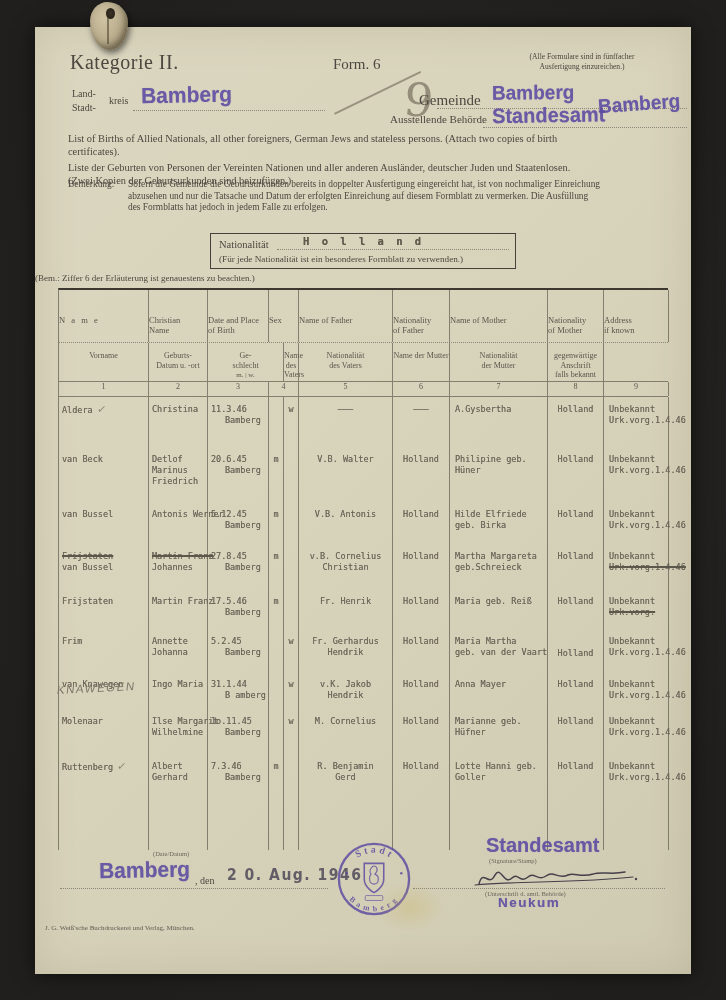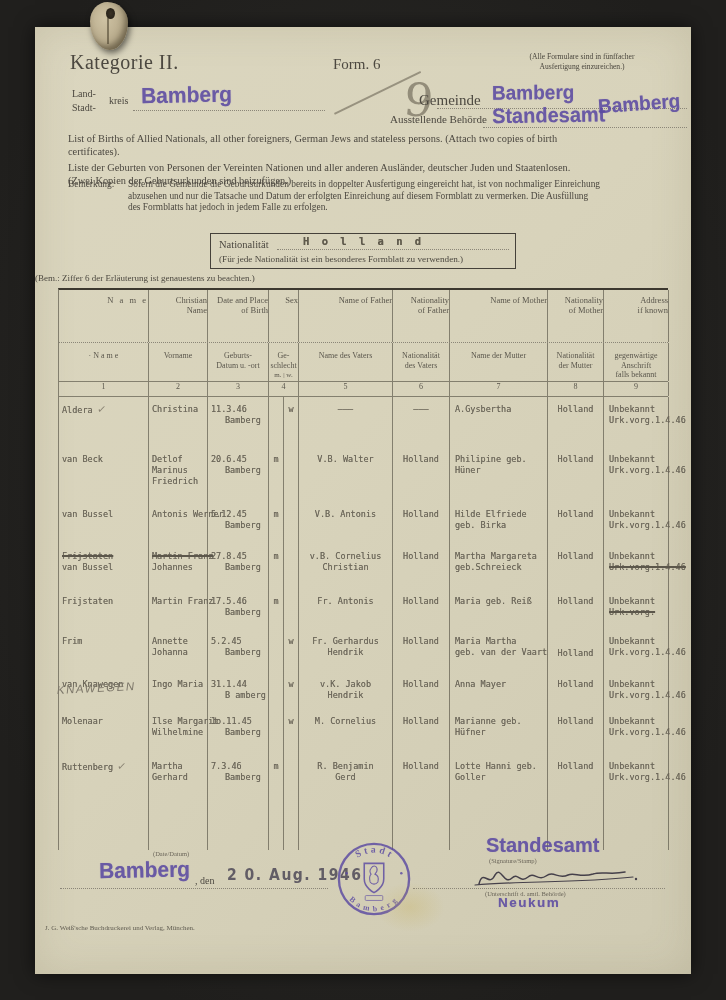--- a/index.html
+++ b/index.html
@@ -32,21 +32,21 @@
     box-shadow:2px 3px 6px rgba(0,0,0,.55), inset -3px -4px 6px rgba(60,50,30,.5);}
   .fastener:before{content:"";position:absolute;left:16px;top:6px;width:9px;height:11px;
     background:radial-gradient(#3a3226,#221d14);border-radius:50%}
   .fastener:after{content:"";position:absolute;left:17px;top:16px;width:2px;height:26px;
     background:rgba(70,60,40,.55)}
   
   .tbl{position:absolute;left:23px;top:261px;width:610px;border-top:2.6px solid #3c382f;
     border-left:1px solid var(--ln)}
   .trow{display:grid;grid-template-columns:90px 59px 61px 15px 15px 94px 57px 98px 56px 65px}
   .tc{border-right:1px solid var(--ln);position:relative;overflow:visible}
-  .h1 .tc{height:52px;padding-top:5px;text-align:right;font-size:8.5px;
+  .h1 .tc{height:52px;padding-top:25px;text-align:left;font-size:8.5px;
     line-height:10px;color:var(--ink2);font-family:"Liberation Serif",serif}
   .h1{border-bottom:1.3px dotted #8b8678}
   .h2 .tc{height:38px;padding-top:8px;text-align:center;font-size:8px;line-height:9.5px;
     color:var(--ink2);font-family:"Liberation Serif",serif}
   .h2{border-bottom:1px solid var(--ln)}
   .h3 .tc{height:14px;text-align:center;font-size:8px;color:var(--ink2)}
   .h3{border-bottom:1px solid var(--ln)}
   .dr .tc{padding-top:7px;font-family:"DejaVu Sans Mono","Liberation Mono",monospace;
     color:var(--type);font-size:8.5px;line-height:11px;
     text-shadow:0 0 .6px rgba(108,103,90,.75);white-space:pre}
@@ -129,21 +129,20 @@
           <div class="tc ">Christian<br>Name</div>
           <div class="tc ">Date and Place<br>of Birth</div>
           <div class="tc " style="grid-column: span 2;">Sex</div>
           <div class="tc ">Name of Father</div>
           <div class="tc ">Nationality<br>of Father</div>
           <div class="tc ">Name of Mother</div>
           <div class="tc ">Nationality<br>of Mother</div>
           <div class="tc ">Address<br>if known</div>
         </div>
         <div class="trow h2">
-          <div class="tc ">· N a m e</div>
           <div class="tc ">Vorname</div>
           <div class="tc ">Geburts-<br>Datum u. -ort</div>
           <div class="tc " style="grid-column: span 2;">Ge-<br>schlecht<br><span style="font-size:7px">m. | w.</span></div>
           <div class="tc ">Name des Vaters</div>
           <div class="tc ">Nationalität<br>des Vaters</div>
           <div class="tc ">Name der Mutter</div>
           <div class="tc ">Nationalität<br>der Mutter</div>
           <div class="tc ">gegenwärtige<br>Anschrift<br>falls bekannt</div>
         </div>
         <div class="trow h3">
@@ -221,21 +220,21 @@
           <div class="tc cadr">Unbekannt
 <span class="strike">Urk.vorg.1.4.46</span></div>
         </div>
         <div class="trow dr" style="min-height: 40px;">
           <div class="tc cname">Frijstaten</div>
           <div class="tc cchr">Martin Franz</div>
           <div class="tc cdate">17.5.46
 <span class="pl">Bamberg</span></div>
           <div class="tc csex">m</div>
           <div class="tc csex"></div>
-          <div class="tc cfat">Fr. Antonis</div>
+          <div class="tc cfat">Fr. Henrik</div>
           <div class="tc cfnat">Holland</div>
           <div class="tc cmot">Maria geb. Reiß</div>
           <div class="tc cmnat">Holland</div>
           <div class="tc cadr">Unbekannt
 <span class="strike">Urk.vorg.</span></div>
         </div>
         <div class="trow dr" style="min-height: 43px;">
           <div class="tc cname">Frim</div>
           <div class="tc cchr">Annette
 Johanna</div>
@@ -278,21 +277,21 @@
           <div class="tc cfat">M. Cornelius</div>
           <div class="tc cfnat">Holland</div>
           <div class="tc cmot">Marianne geb.
 Hüfner</div>
           <div class="tc cmnat">Holland</div>
           <div class="tc cadr">Unbekannt
 Urk.vorg.1.4.46</div>
         </div>
         <div class="trow dr" style="min-height: 50px;">
           <div class="tc cname">Ruttenberg<span class="check">✓</span></div>
-          <div class="tc cchr">Martha
+          <div class="tc cchr">Albert
 Gerhard</div>
           <div class="tc cdate">7.3.46
 <span class="pl">Bamberg</span></div>
           <div class="tc csex">m</div>
           <div class="tc csex"></div>
           <div class="tc cfat">R. Benjamin
 Gerd</div>
           <div class="tc cfnat">Holland</div>
           <div class="tc cmot">Lotte Hanni geb.
 Goller</div>

